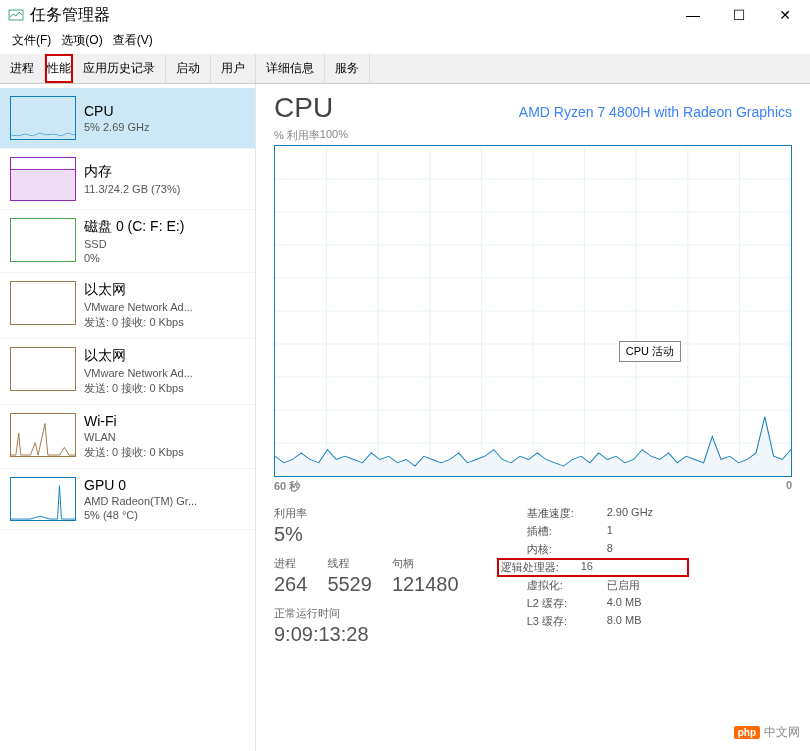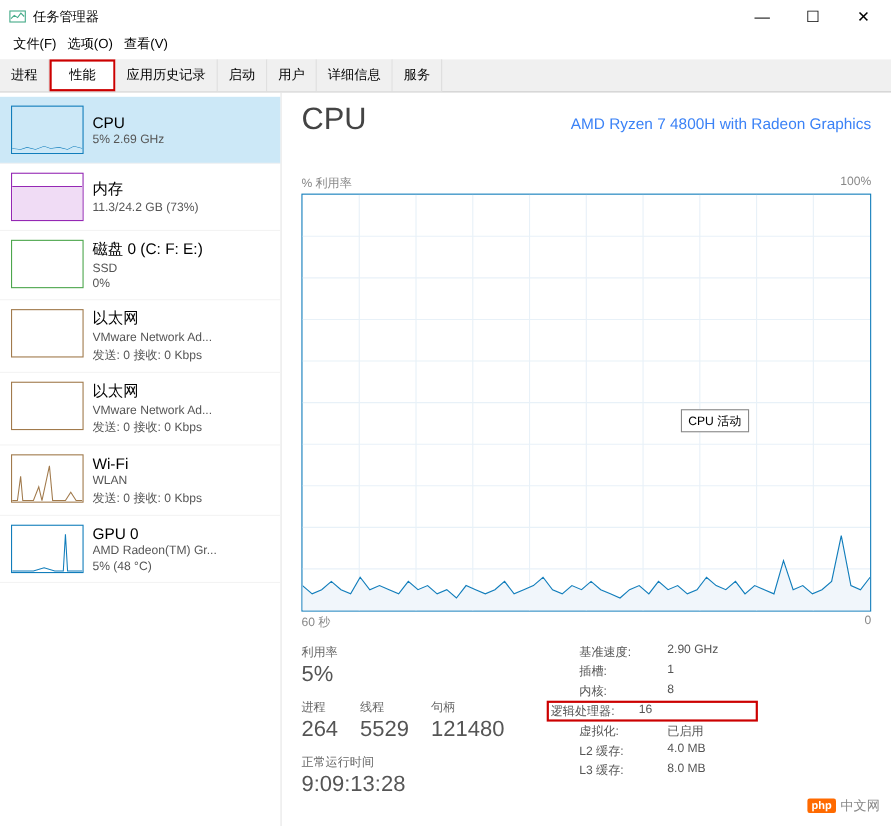--- a/index.html
+++ b/index.html
@@ -1,49 +1,49 @@
 <!DOCTYPE html>
 <html><head>
   <meta charset="utf-8">
   <style>
     * { margin: 0; padding: 0; box-sizing: border-box; font-family: "Microsoft YaHei", "Segoe UI", sans-serif; }
     body { background: #fff; width: 810px; height: 751px; overflow: hidden; font-size: 12px; color: #000; }
     
     .titlebar { height: 30px; display: flex; align-items: center; padding: 0 2px; }
     .titlebar-icon { width: 16px; height: 16px; margin: 0 6px; display: inline-flex; align-items: center; justify-content: center; }
-    .titlebar-title { flex: 0 0 auto; font-size: 12px; }
+    .titlebar-title { flex: 0 0 auto; font-size: 16px; }
     .titlebar-spacer { flex: 1; }
     .win-btn { width: 46px; height: 30px; display: flex; align-items: center; justify-content: center; font-size: 14px; color: #000; }
     
     .menubar { height: 24px; display: flex; padding: 0 8px; gap: 2px; font-size: 12px; }
     .menu-item { padding: 2px 4px; }
     
     .tabbar { display: flex; border-bottom: 1px solid #ccc; background: #f0f0f0; font-size: 12px; }
     .tab { padding: 6px 10px; border-right: 1px solid #ddd; background: #f0f0f0; }
     .tab.active { background: #fff; }
-    .tab.highlight { border: 2px solid #c00; padding: 4px 16px; }
+    .tab.highlight { border: 2px solid #c00; padding: 4px 0; }
     
     .main { display: flex; height: calc(751px - 30px - 24px - 29px); }
     
     .sidebar { width: 256px; border-right: 1px solid #e5e5e5; overflow-y: auto; padding: 4px 0; }
     .side-item { display: flex; padding: 8px 10px; gap: 8px; border-bottom: 1px solid #f3f3f3; }
     .side-item.selected { background: #cce8f7; }
     .side-chart { width: 66px; height: 44px; border: 1px solid; flex-shrink: 0; position: relative; overflow: hidden; }
     .side-info { display: flex; flex-direction: column; justify-content: center; gap: 2px; overflow: hidden; }
     .side-title { font-size: 14px; font-weight: 400; }
     .side-sub { font-size: 11px; color: #555; white-space: nowrap; overflow: hidden; text-overflow: ellipsis; }
     
     .detail { flex: 1; padding: 8px 18px 8px 18px; display: flex; flex-direction: column; }
     .detail-header { display: flex; align-items: baseline; justify-content: space-between; margin-bottom: 4px; }
     .detail-title { font-size: 28px; font-weight: 400; color: #444; }
     .detail-model { font-size: 14px; color: #3b82f6; }
-    .chart-labels { display: flex; justify-content: space-between; font-size: 11px; color: #888; margin-bottom: 2px; margin-top: 31px; }
-    .big-chart { height: 380px; border: 1px solid #117dbb; position: relative; background: #fff; }
+    .chart-labels { display: flex; font-size: 11px; color: #888; margin-bottom: 2px; }
+    .big-chart { height: 332px; border: 1px solid #117dbb; position: relative; background: #fff; }
     .chart-tooltip { position: absolute; right: 110px; top: 195px; border: 1px solid #888; background: #fff; padding: 2px 6px; font-size: 11px; }
-    .x-labels { display: flex; justify-content: space-between; font-size: 11px; color: #888; margin-top: 2px; }
+    .x-labels { display: flex; justify-content: space-between; font-size: 11px; color: #888; margin-top: 2px; font-weight: bold; }
     
     .stats { display: flex; margin-top: 12px; gap: 40px; }
     .stats-left { display: flex; flex-direction: column; gap: 10px; }
     .stats-row { display: flex; gap: 20px; align-items: flex-end; }
     .stat-block { display: flex; flex-direction: column; }
     .stat-label { font-size: 11px; color: #666; margin-bottom: 2px; }
     .stat-value { font-size: 20px; color: #555; }
     
     .stats-right { display: flex; flex-direction: column; gap: 3px; font-size: 11px; color: #555; }
     .spec-row { display: flex; margin-left: 28px; }

